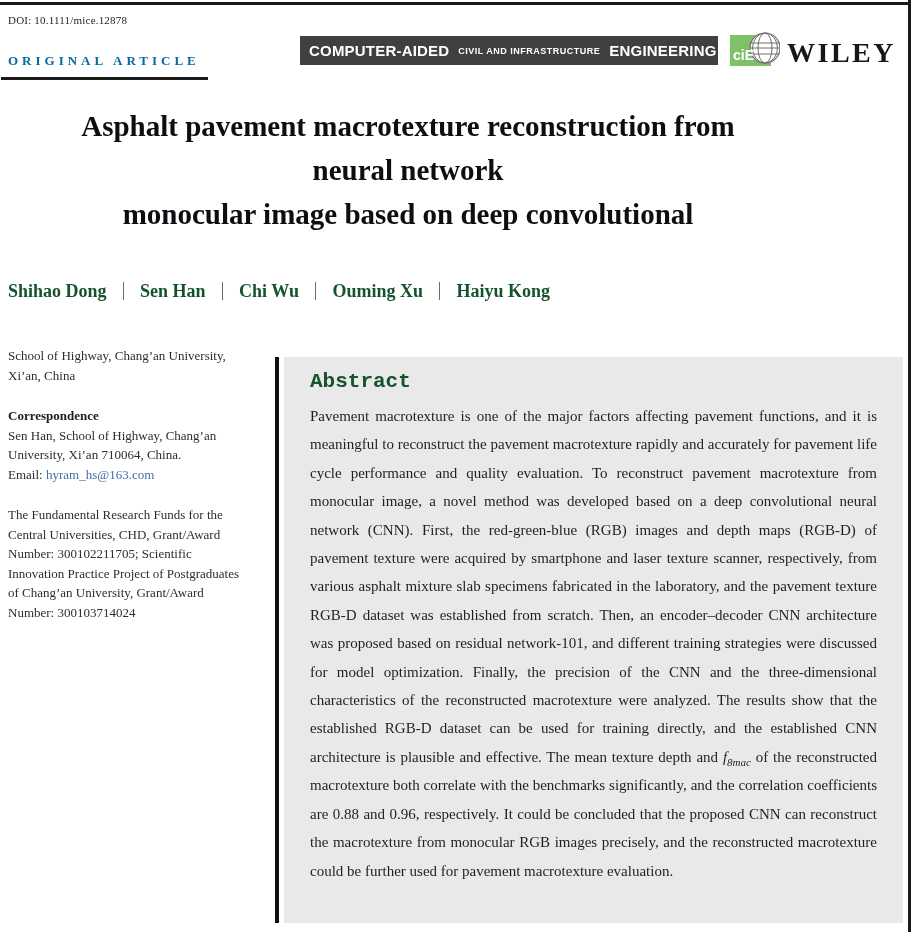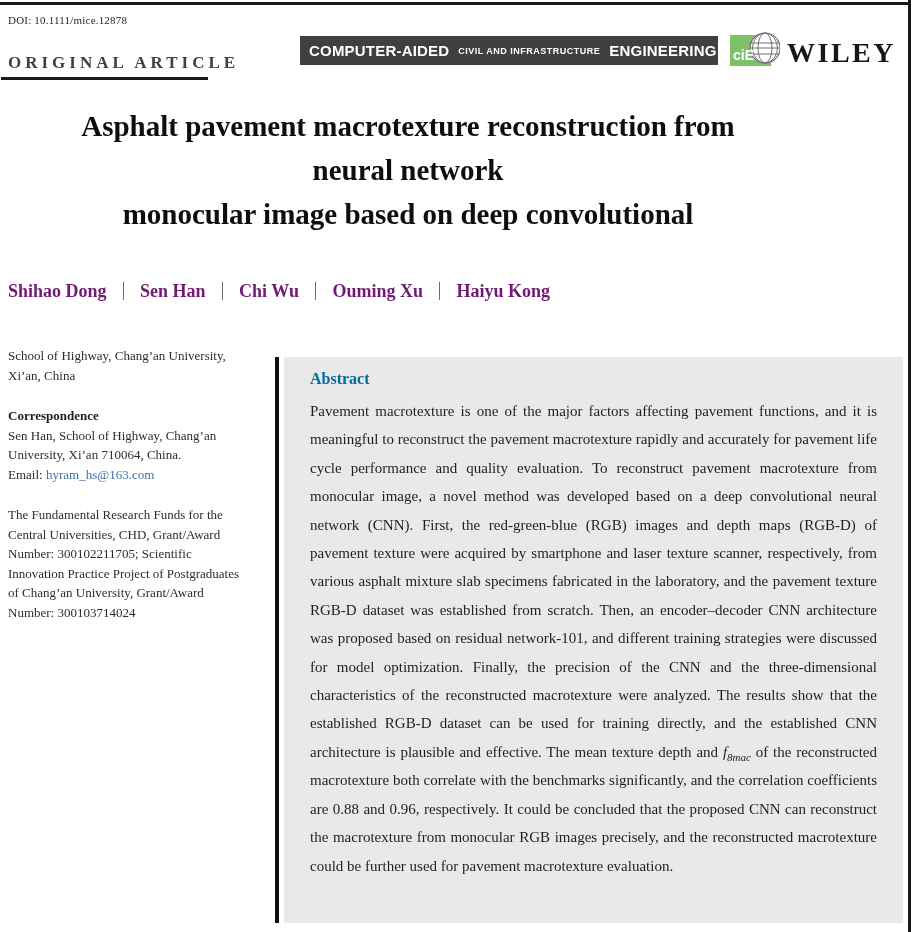--- a/index.html
+++ b/index.html
@@ -3,50 +3,50 @@
 <meta charset="utf-8">
 <style>
   html,body{margin:0;padding:0;background:#ffffff;}
   body{
     width:916px;height:932px;position:relative;overflow:hidden;
     font-family:"Liberation Serif","DejaVu Serif",serif;color:#1e1e24;
   }
   .top-rule{position:absolute;left:0;top:2px;width:909px;height:2.5px;background:#1a1a1a;}
   .right-rule{position:absolute;left:908px;top:0;width:2.5px;height:932px;background:#1a1a1a;}
   .doi{position:absolute;left:8px;top:14px;font-size:11px;letter-spacing:.2px;color:#1e1e24;text-align:right;}
-  .article-type{position:absolute;left:8px;top:53px;font-size:17px;font-weight:bold;letter-spacing:4px;color:#404040;}
+  .article-type{position:absolute;left:8px;top:53px;font-size:13px;font-weight:bold;letter-spacing:4px;color:#0369a1;}
   .article-type-rule{position:absolute;left:1px;top:77px;width:207px;height:2.5px;background:#1b1b1b;}
 
   .banner{
     position:absolute;left:300px;top:36px;width:418px;height:29px;background:#404040;
     display:flex;align-items:center;gap:9px;padding-left:9px;box-sizing:border-box;
     font-family:"Liberation Sans","DejaVu Sans",sans-serif;color:#ffffff;white-space:nowrap;
   }
   .banner .b-main{font-size:15px;font-weight:bold;letter-spacing:.2px;}
   .banner .b-mid{font-size:9px;font-weight:bold;letter-spacing:.5px;}
   .banner .b-end{font-size:15px;font-weight:bold;letter-spacing:.2px;}
   .logo{position:absolute;left:730px;top:31px;}
   .wiley{
     position:absolute;left:787px;top:37px;font-size:28px;font-weight:600;
     letter-spacing:2.5px;color:#17171a;
   }
 
   .title{position:absolute;left:8px;top:104px;width:800px;font-size:29px;line-height:44px;font-weight:bold;color:#0e0e12;text-align:center;}
-  .authors{position:absolute;left:8px;top:281px;font-size:18px;font-weight:bold;color:#701a75;}
+  .authors{position:absolute;left:8px;top:281px;font-size:18px;font-weight:bold;color:#14532d;}
   .authors .sep{display:inline-block;width:1.5px;height:18px;background:#6b6b6b;margin:0 16px;vertical-align:-3px;}
 
   .sidebar{position:absolute;left:8px;top:346px;width:248px;font-size:13px;line-height:19.5px;color:#2c2c36;}
   .sb-block{margin:0 5px 21px 0;}
   .sb-heading{font-weight:bold;color:#20202a;}
   .email-link{color:#4070a6;text-decoration:none;cursor:pointer;}
 
   .abstract-wrap{position:absolute;left:275px;top:357px;width:628px;min-height:566px;display:flex;}
   .abs-bar{width:4px;background:#101010;margin-right:5px;}
   .abs-box{flex:1;background:#e9e9e9;padding:13px 26px 18px 26px;box-sizing:border-box;}
-  .abs-heading{font-size:16px;font-weight:bold;color:#0369a1;margin:0 0 9px 0;}
+  .abs-heading{font-size:21px;font-weight:bold;color:#14532d;margin:0 0 9px 0;font-family:Liberation Mono, monospace;}
   .abs-para{font-size:15px;line-height:28.4px;text-align:justify;color:#1e1e26;margin:0;}
   .abs-para .fvar{font-style:italic;}
   .abs-para sub{font-style:italic;font-size:11px;line-height:0;}
 </style>
 </head>
 <body>
 
 <div class="top-rule"></div>
 <div class="right-rule"></div>
 

